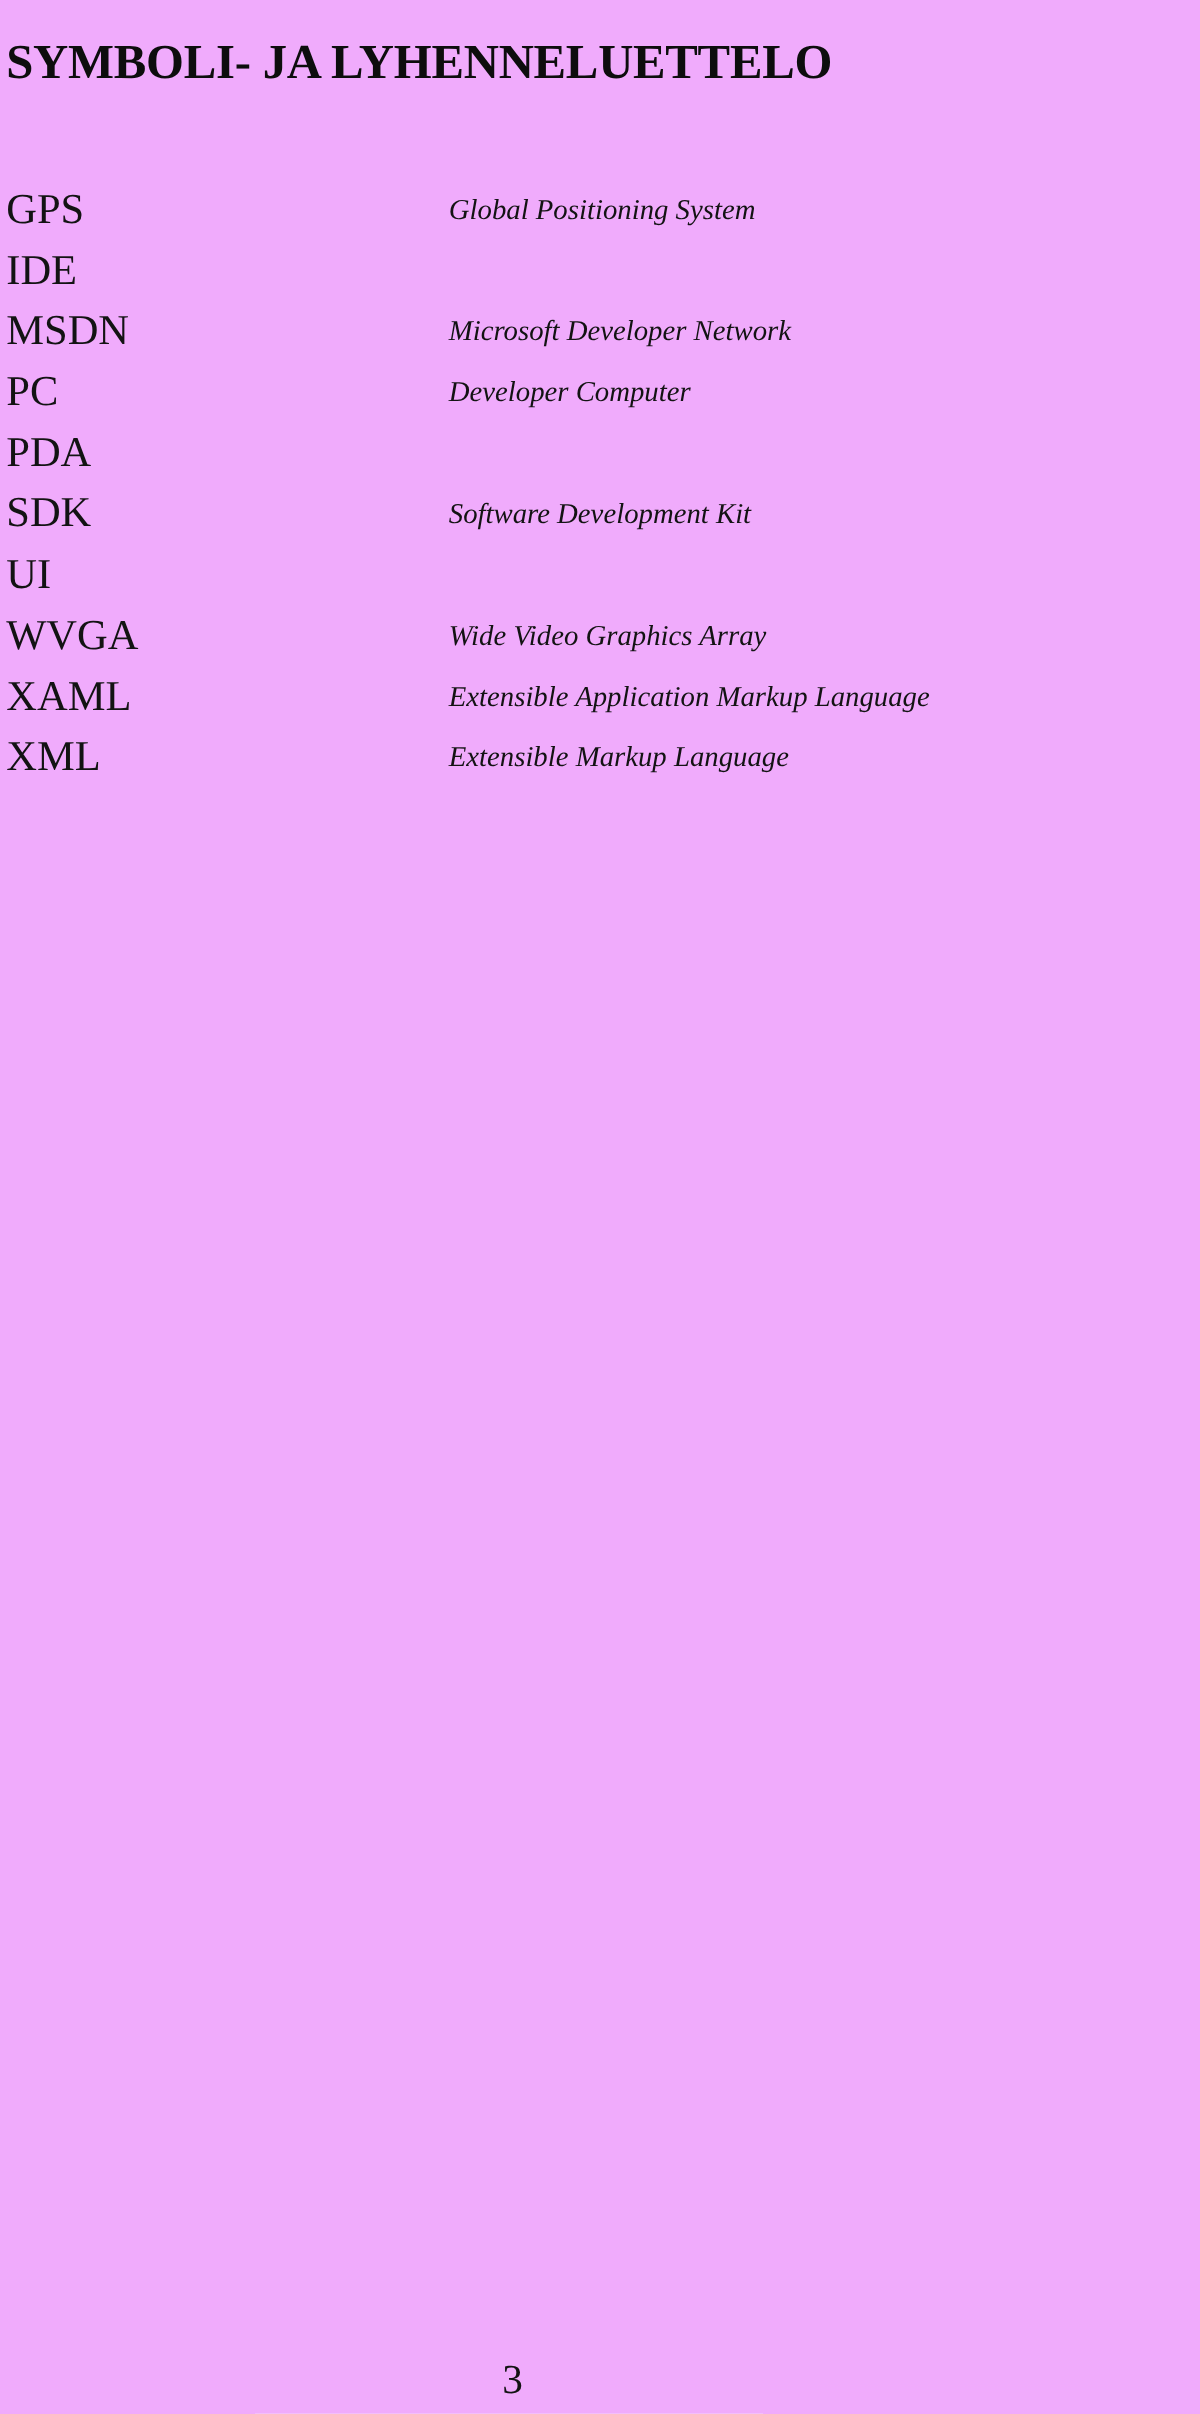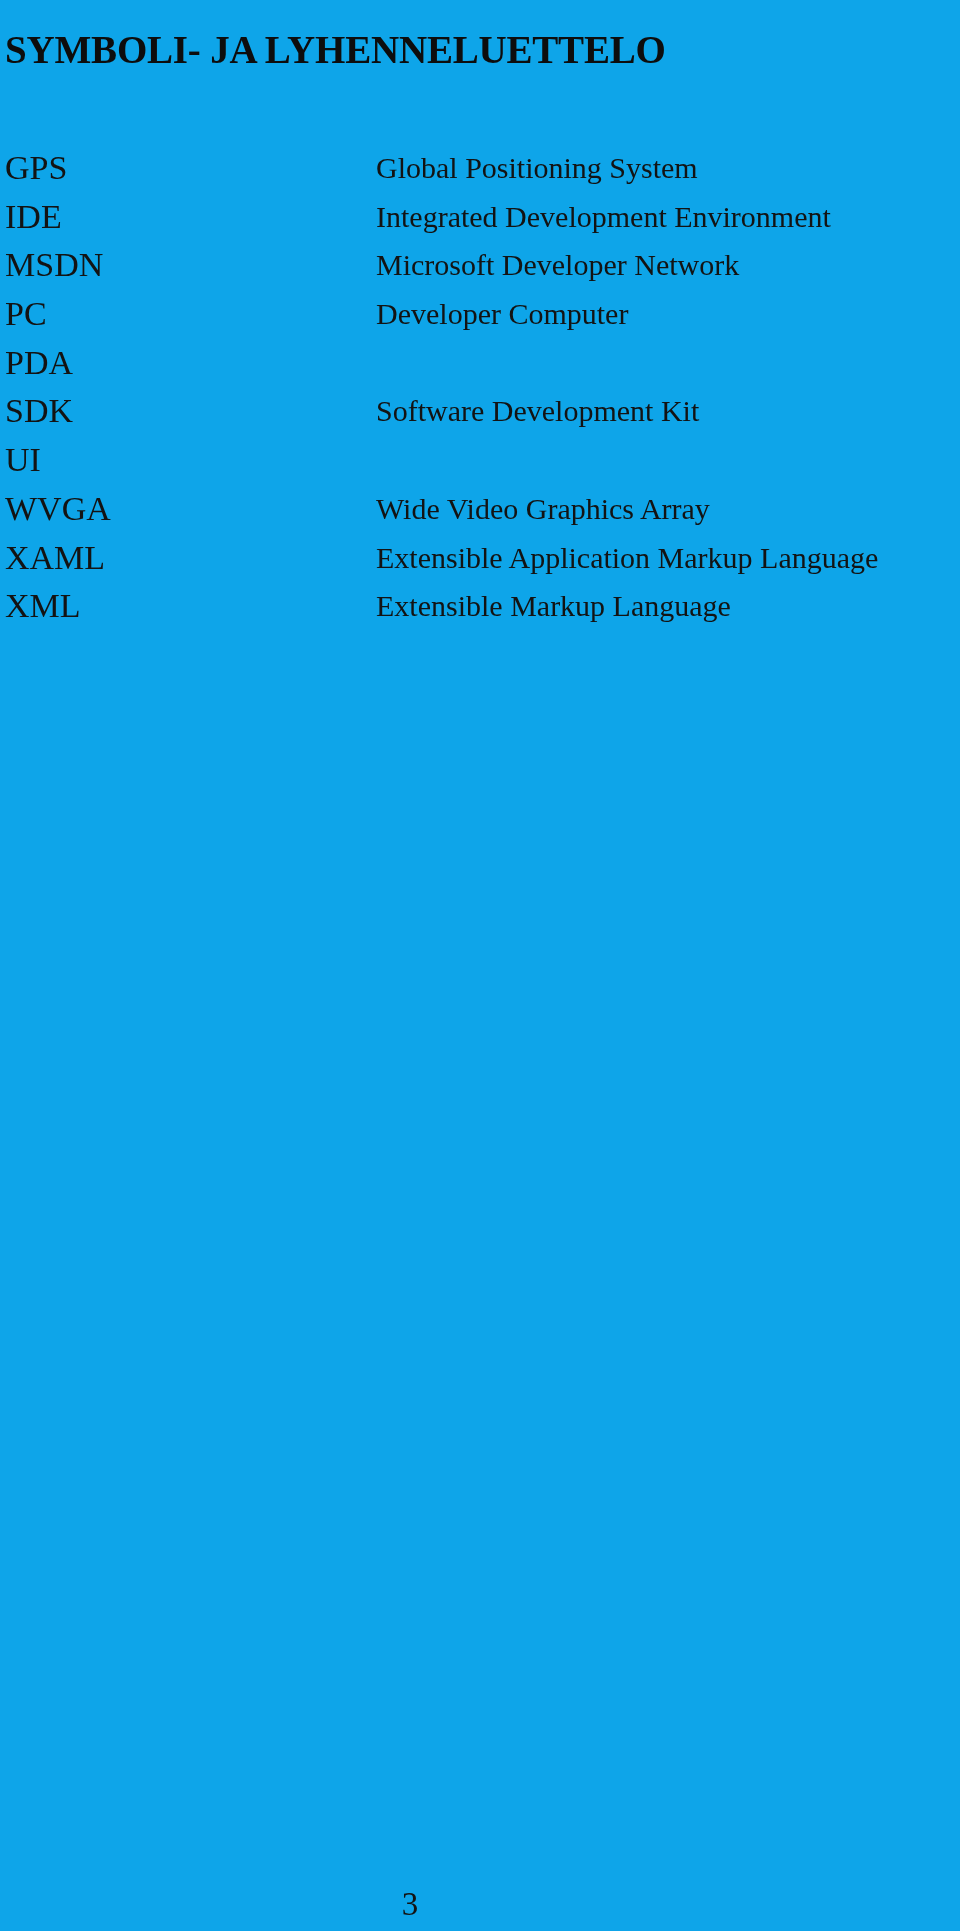--- a/index.html
+++ b/index.html
@@ -15,21 +15,21 @@
     font-family: "Liberation Serif", "DejaVu Serif", serif;
     color: #111111;
     -webkit-font-smoothing: antialiased;
   }
 
   #page {
     position: absolute;
     inset: 0;
     width: 960px;
     height: 1931px;
-    background: #0ea5e9;
+    background: #f0abfc;
   }
 
   
   .page-heading {
     position: absolute;
     left: 5px;
     top: 2px;
     width: 940px;
     font-size: 39px;
     line-height: 44px;
@@ -56,25 +56,26 @@
   .abbrev-term {
     position: absolute;
     left: 5px;
     top: 0;
     font-size: 34px;
     line-height: 48.7px;
     color: #131313;
   }
   .abbrev-definition {
     position: absolute;
-    left: 376px;
+    left: 359px;
     top: 0;
-    font-size: 30px;
+    font-size: 23px;
     line-height: 48.7px;
     color: #131313;
+    font-style: italic;
   }
 
   
   .page-number {
     position: absolute;
     left: 0;
     top: 1884px;
     width: 820px;
     text-align: center;
     font-size: 33px;
@@ -89,21 +90,20 @@
 
   <h1 class="page-heading">SYMBOLI- JA LYHENNELUETTELO</h1>
 
   <div class="abbrev-list">
     <div class="abbrev-row">
       <span class="abbrev-term">GPS</span>
       <span class="abbrev-definition">Global Positioning System</span>
     </div>
     <div class="abbrev-row">
       <span class="abbrev-term">IDE</span>
-      <span class="abbrev-definition">Integrated Development Environment</span>
     </div>
     <div class="abbrev-row">
       <span class="abbrev-term">MSDN</span>
       <span class="abbrev-definition">Microsoft Developer Network</span>
     </div>
     <div class="abbrev-row">
       <span class="abbrev-term">PC</span>
       <span class="abbrev-definition">Developer Computer</span>
     </div>
     <div class="abbrev-row">

